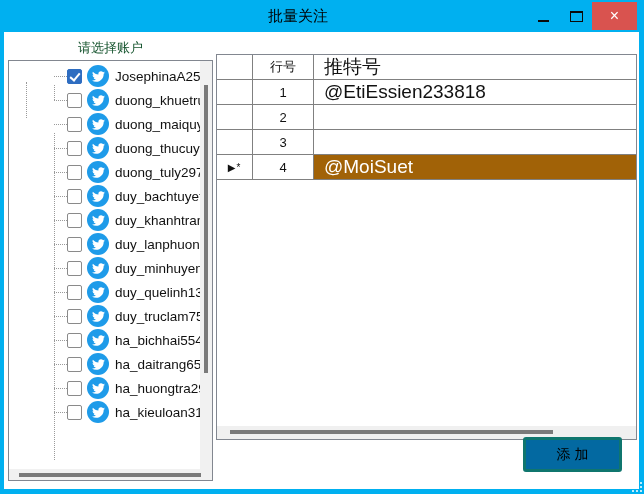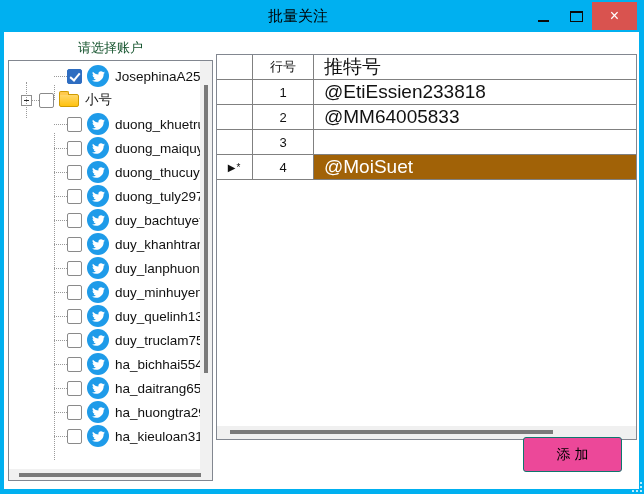--- a/index.html
+++ b/index.html
@@ -59,22 +59,22 @@
   .cell-rowhdr { width:36px; flex:none; border-right:1px solid #808080; display:flex; align-items:center;
                  justify-content:center; font-size:10px; color:#111; letter-spacing:1px; box-sizing:border-box; }
   .cell-no { width:61px; flex:none; border-right:1px solid #808080; display:flex; align-items:center;
              justify-content:center; font-size:13px; color:#111; box-sizing:border-box; }
   .cell-handle { flex:1; display:flex; align-items:center; padding-left:10px; font-size:19px; color:#111; }
   .grid-row.selected .cell-handle { background:#a16207; color:#fff; }
   .grid-hscroll { position:absolute; left:0; right:0; bottom:0; height:13px; background:#F0F0F0; }
   .grid-hscroll .thumb { position:absolute; top:4px; height:4px; left:13px; width:323px; background:#7A7A7A; }
 
   
-  .add-btn { position:absolute; left:523px; top:437px; width:99px; height:35px; background:#ec4899;
-             border:1px solid #0f766e; border-radius:3px; font-size:14px; color:#000;
+  .add-btn { position:absolute; left:523px; top:437px; width:99px; height:35px; background:#0369a1;
+             border:3px solid #0f766e; border-radius:3px; font-size:14px; color:#000;
              font-family:inherit; cursor:pointer; }
   .resize-grip { position:absolute; right:2px; bottom:2px; width:12px; height:12px; }
   .resize-grip i { position:absolute; width:2px; height:2px; background:rgba(255,255,255,0.75); }
 </style>
 </head>
 <body>
 
 <div class="window">
 
   <div class="titlebar">
@@ -99,27 +99,20 @@
         <div class="tree-row child">
           <span class="stub c"></span>
           <span class="cbx checked"></span>
           <span class="twicon">
             <svg viewBox="0 0 24 24" xmlns="http://www.w3.org/2000/svg">
               <path d="M23.953 4.57a10 10 0 01-2.825.775 4.958 4.958 0 002.163-2.723c-.951.555-2.005.959-3.127 1.184a4.92 4.92 0 00-8.384 4.482C7.69 8.095 4.067 6.13 1.64 3.162a4.822 4.822 0 00-.666 2.475c0 1.71.87 3.213 2.188 4.096a4.904 4.904 0 01-2.228-.616v.06a4.923 4.923 0 003.946 4.827 4.996 4.996 0 01-2.212.085 4.936 4.936 0 004.604 3.417 9.867 9.867 0 01-6.102 2.105c-.39 0-.779-.023-1.17-.067a13.995 13.995 0 007.557 2.209c9.053 0 13.998-7.496 13.998-13.985 0-.21 0-.42-.015-.63A9.935 9.935 0 0024 4.59z"></path>
             </svg>
           </span>
           <span class="tree-lbl">JosephinaA259</span>
         </div>
-        <div class="tree-row group">
-          <span class="expander"></span>
-          <span class="stub g"></span>
-          <span class="cbx"></span>
-          <span class="folder"></span>
-          <span class="tree-lbl">小号</span>
-        </div>
         <div class="tree-row child">
           <span class="stub c"></span>
           <span class="cbx"></span>
           <span class="twicon">
             <svg viewBox="0 0 24 24" xmlns="http://www.w3.org/2000/svg">
               <path d="M23.953 4.57a10 10 0 01-2.825.775 4.958 4.958 0 002.163-2.723c-.951.555-2.005.959-3.127 1.184a4.92 4.92 0 00-8.384 4.482C7.69 8.095 4.067 6.13 1.64 3.162a4.822 4.822 0 00-.666 2.475c0 1.71.87 3.213 2.188 4.096a4.904 4.904 0 01-2.228-.616v.06a4.923 4.923 0 003.946 4.827 4.996 4.996 0 01-2.212.085 4.936 4.936 0 004.604 3.417 9.867 9.867 0 01-6.102 2.105c-.39 0-.779-.023-1.17-.067a13.995 13.995 0 007.557 2.209c9.053 0 13.998-7.496 13.998-13.985 0-.21 0-.42-.015-.63A9.935 9.935 0 0024 4.59z"></path>
             </svg>
           </span>
           <span class="tree-lbl">duong_khuetru</span>
         </div>
@@ -273,21 +266,20 @@
     </div>
     <div id="grid-rows">
         <div class="grid-row">
           <div class="cell-rowhdr"></div>
           <div class="cell-no">1</div>
           <div class="cell-handle">@EtiEssien233818</div>
         </div>
         <div class="grid-row">
           <div class="cell-rowhdr"></div>
           <div class="cell-no">2</div>
-          <div class="cell-handle">@MM64005833</div>
         </div>
         <div class="grid-row">
           <div class="cell-rowhdr"></div>
           <div class="cell-no">3</div>
         </div>
         <div class="grid-row selected">
           <div class="cell-rowhdr">▶*</div>
           <div class="cell-no">4</div>
           <div class="cell-handle">@MoiSuet</div>
         </div>

